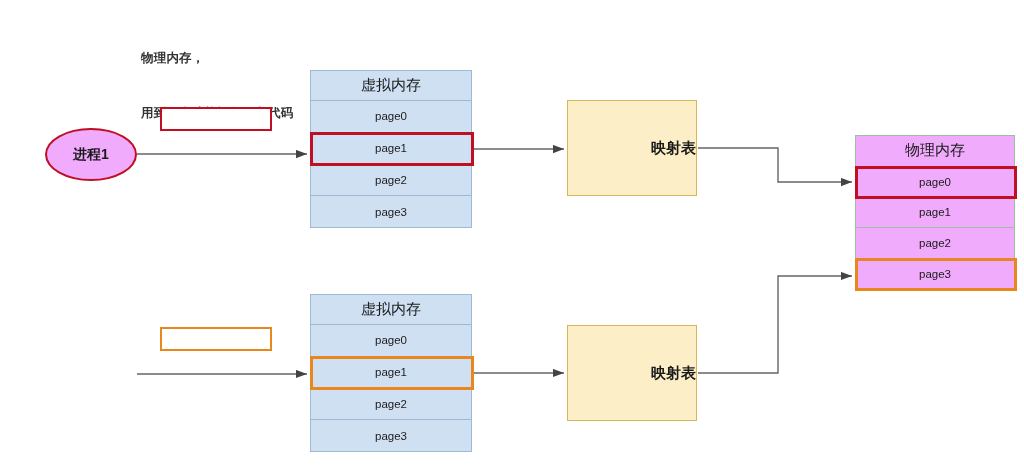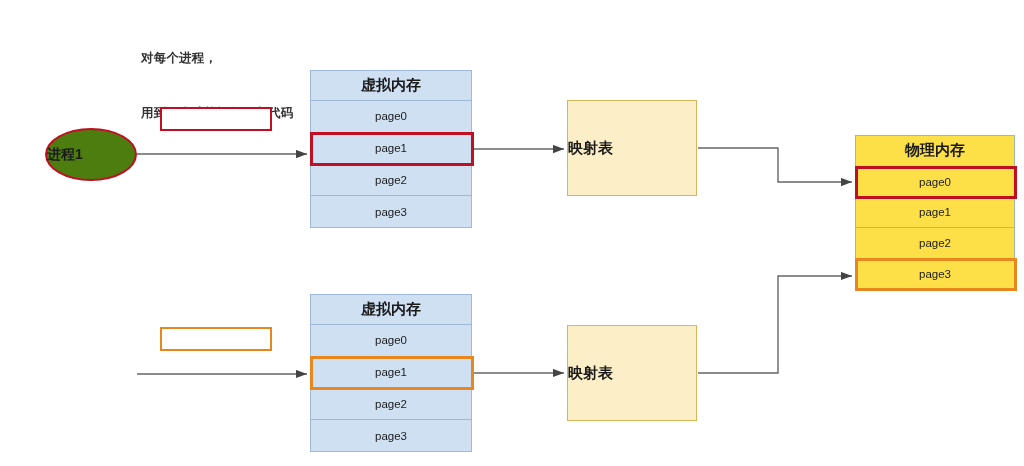--- a/index.html
+++ b/index.html
@@ -27,23 +27,23 @@
     line-height: 1.45;
     white-space: pre;
     letter-spacing: 0.2px;
   }
 
   
   .proc-ellipse {
     position: absolute;
     display: flex;
     align-items: center;
-    justify-content: flex-start;
+    justify-content: center;
     border-radius: 50%;
-    background: #4d7c0f;
+    background: #f0abfc;
     box-sizing: border-box;
     font-size: 14px;
     font-weight: bold;
     color: #1a1a1a;
   }
   .proc-1 { border: 2.2px solid #C00E23; }
   .proc-2 { border: 2.2px solid #E8871E; }
 
   
   .legend-rect {
@@ -59,58 +59,58 @@
     position: absolute;
     box-sizing: border-box;
     display: flex;
     flex-direction: column;
   }
   .mem-virtual {
     background: #CFE0F3;
     border: 1px solid #9DB9D6;
   }
   .mem-physical {
-    background: #fde047;
+    background: #f0abfc;
     border: 1px solid #9BBF9E;
   }
   .mem-row {
     box-sizing: border-box;
     display: flex;
     align-items: center;
     justify-content: center;
     position: relative;
     font-size: 11.5px;
     font-weight: normal;
     color: #1a1a1a;
   }
   .mem-virtual .mem-row { border-bottom: 1px solid #9DB9D6; }
   .mem-physical .mem-row { border-bottom: 1px solid #9BBF9E; }
   .mem-row.last { border-bottom: none; }
   .mem-row.header {
     font-size: 15px;
-    font-weight: bold;
+    font-weight: normal;
   }
   
   .hl {
     position: absolute;
     box-sizing: border-box;
     pointer-events: none;
   }
   .hl-red    { border: 3px solid #C00E23; }
   .hl-orange { border: 3px solid #E8871E; }
 
   
   .map-box {
     position: absolute;
     box-sizing: border-box;
     background: #FCEFC7;
     border: 1px solid #D6B656;
     display: flex;
     align-items: center;
-    justify-content: flex-start;
+    justify-content: flex-end;
     font-size: 15px;
     font-weight: bold;
     color: #1a1a1a;
   }
 
   
   #wires {
     position: absolute;
     left: 0;
     top: 0;
@@ -118,21 +118,21 @@
     height: 466px;
     pointer-events: none;
   }
 </style>
 </head>
 <body>
 
 <div id="canvas">
 
   <div class="note" style="left:141px; top:13px;">
-    <div>对每个进程，</div>
+    <div>物理内存，</div>
     <div>用到哪个功能运行哪段代码</div>
   </div>
 
   <svg id="wires" viewBox="0 0 1024 466" xmlns="http://www.w3.org/2000/svg">
     <defs>
       <marker id="arrow" markerWidth="9" markerHeight="9" refX="8" refY="3" orient="auto" markerUnits="strokeWidth">
         <path d="M0,0 L8,3 L0,6 z" fill="#444444"></path>
       </marker>
     </defs>
 

